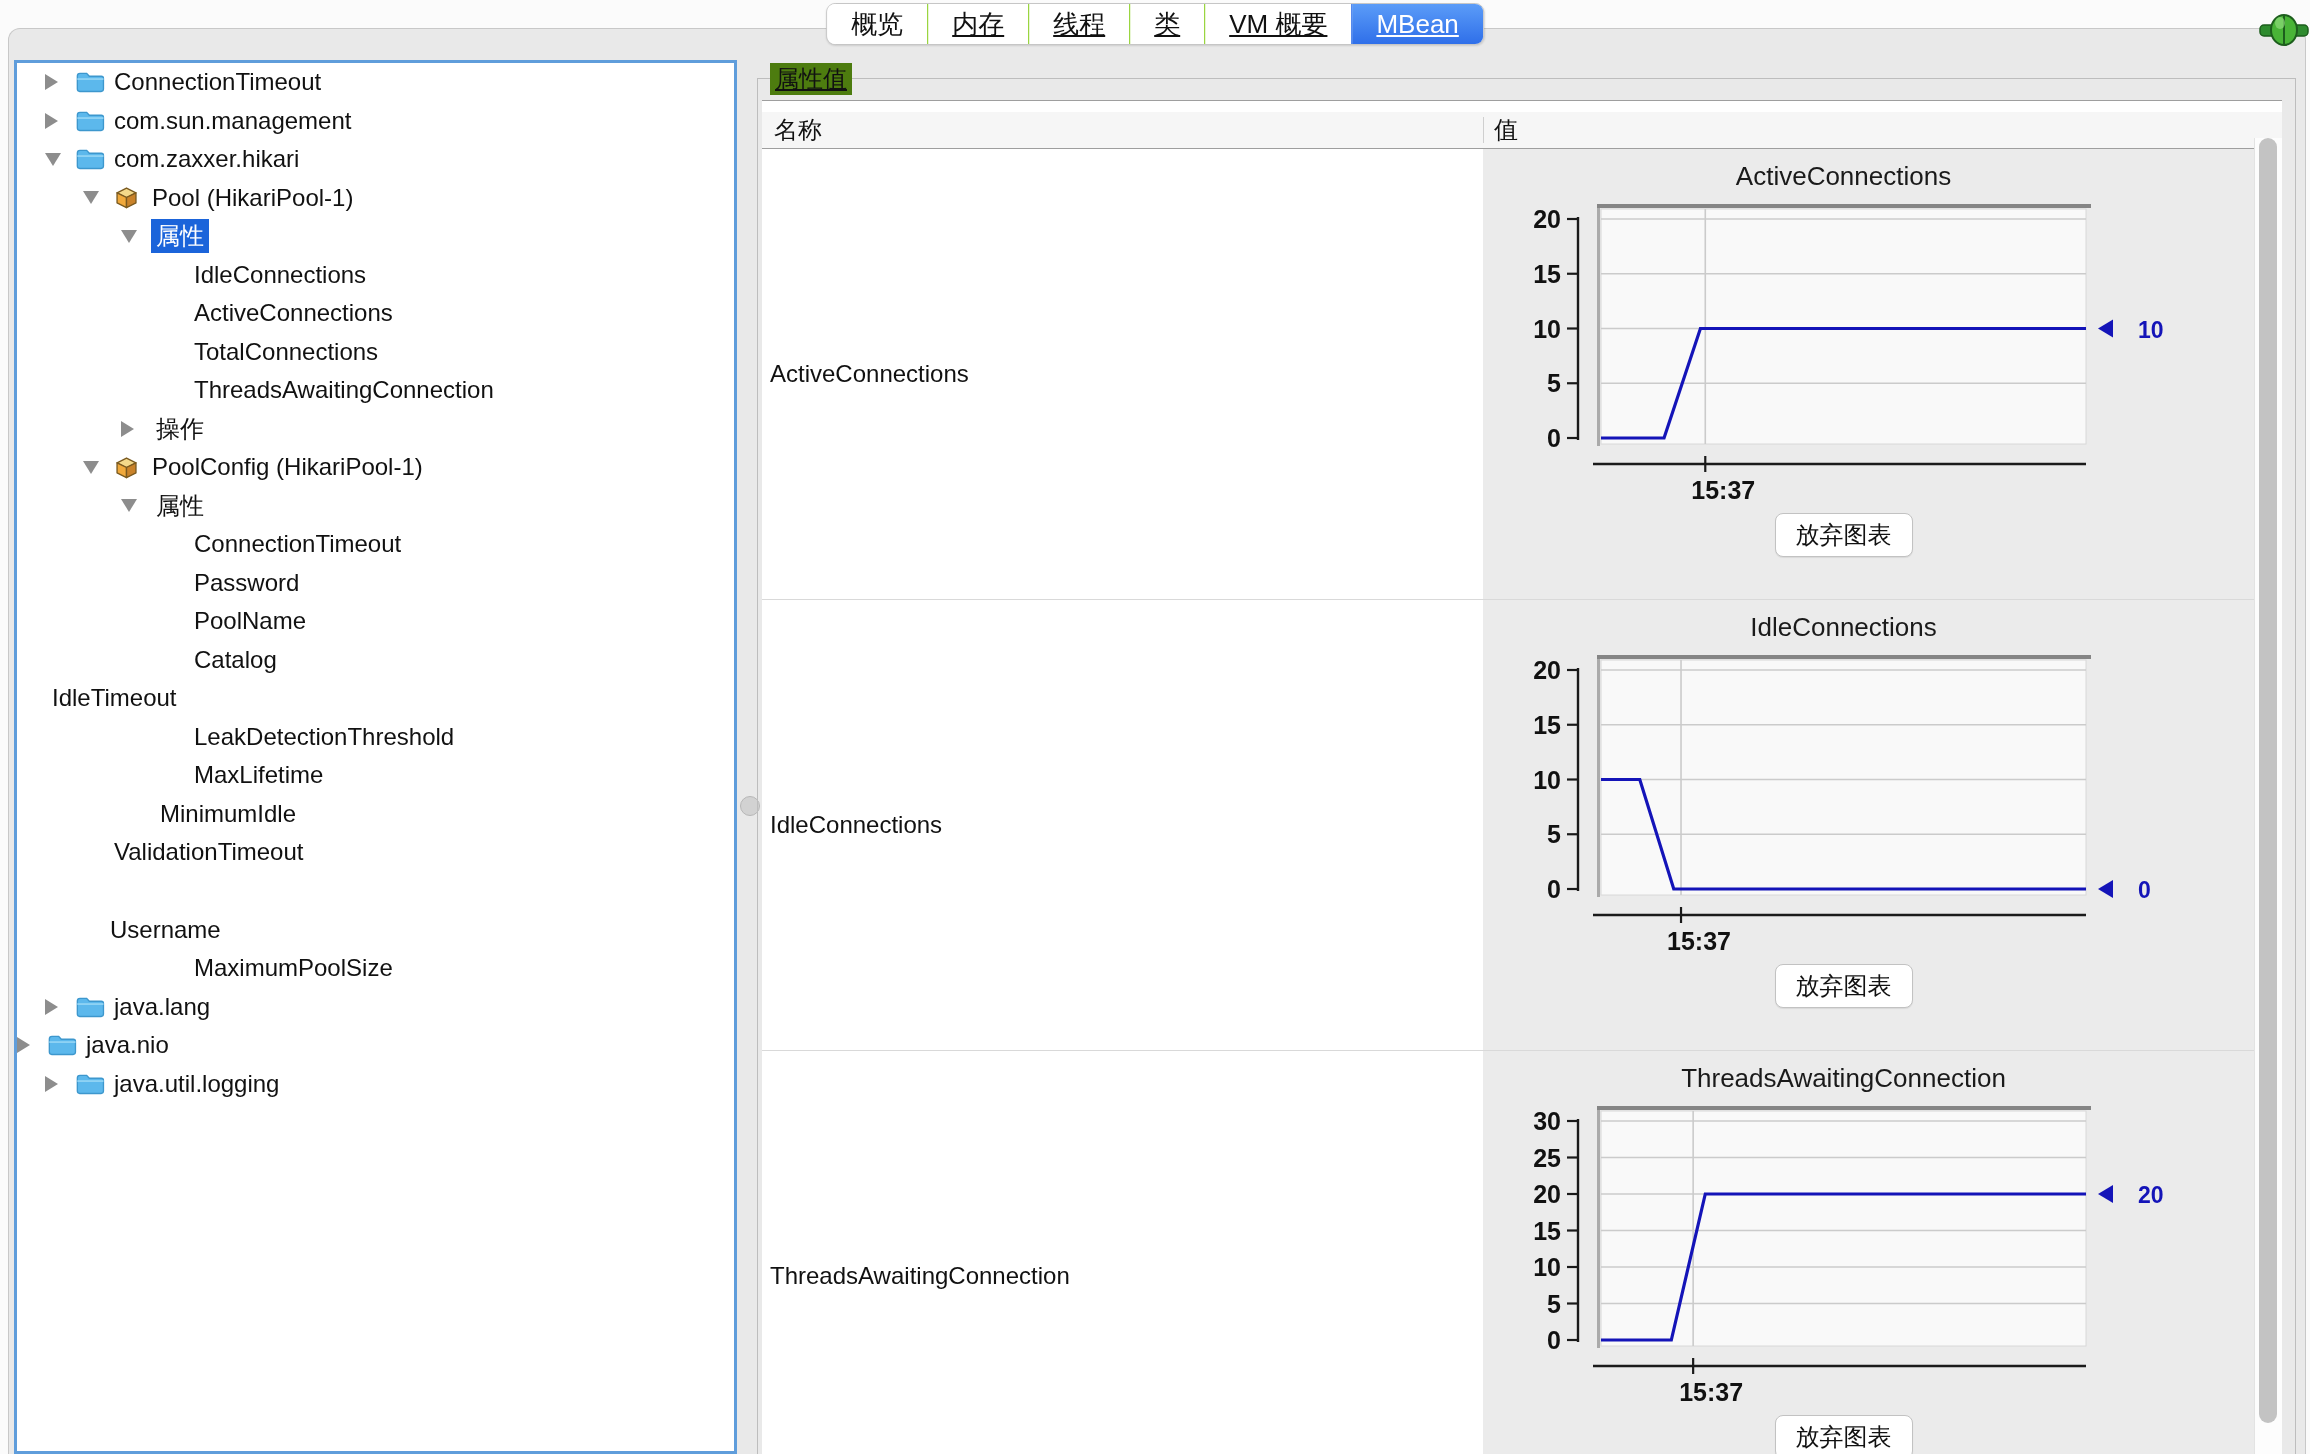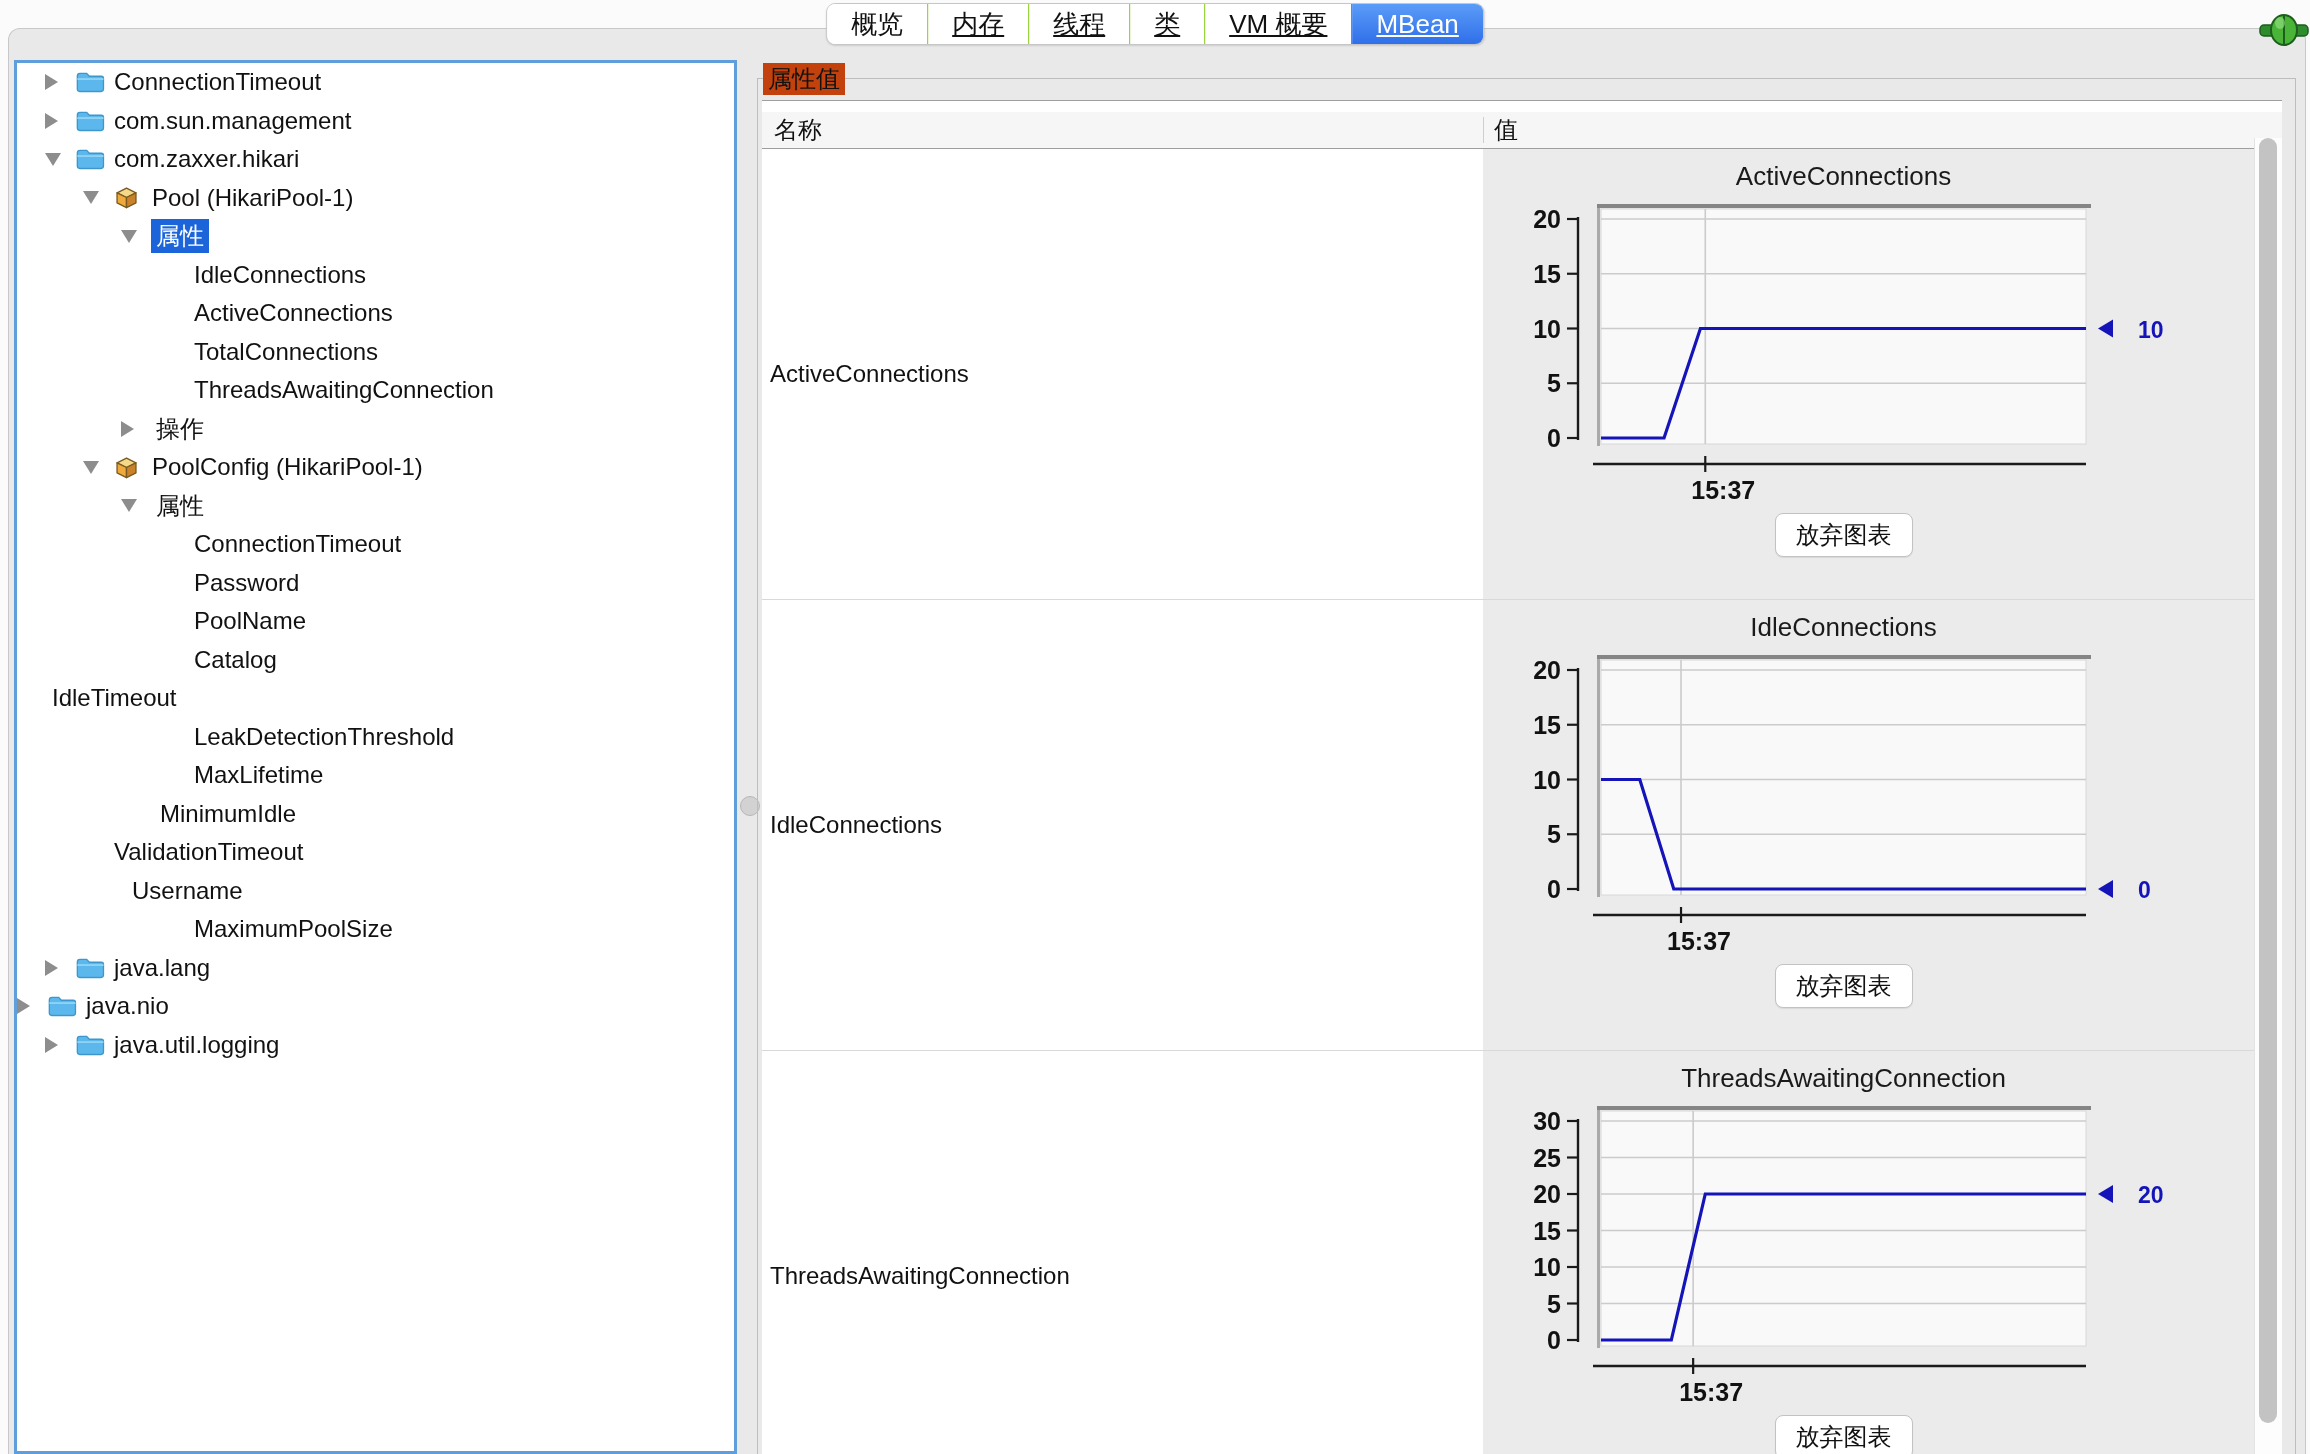--- a/index.html
+++ b/index.html
@@ -30,22 +30,22 @@
   .ticon{display:inline-flex;width:34px;flex:none;align-items:center;}
   .tl{padding:1px 5px;}
   .tl.tsel{background:#1b64da;color:#fff;}
   
   .divider-handle{position:absolute;left:740px;top:796px;width:18px;height:18px;
     border-radius:50%;background:#d2d2d2;border:1px solid #b7b7b7;}
   
   .group-panel{position:absolute;left:757px;top:60px;width:1539px;height:1394px;}
   .group-border{position:absolute;left:0;right:0;top:18px;bottom:0;
     border:1px solid #bdbdbd;border-bottom:none;}
-  .group-title{position:absolute;left:6px;top:3px;font-size:24px;background:#c2410c;
-    padding:0 5px;z-index:2;}
+  .group-title{position:absolute;left:13px;top:3px;font-size:24px;background:#4d7c0f;
+    padding:0 5px;z-index:2;text-decoration:underline;}
   .attr-table{position:absolute;left:5px;right:14px;top:40px;bottom:0;background:#fff;
     border-top:1px solid #9e9e9e;overflow:hidden;}
   .attr-header{position:relative;height:36px;background:#f6f6f6;border-bottom:1px solid #9e9e9e;
     font-size:24px;display:flex;align-items:center;margin-top:11px;}
   .hdr-name{width:721px;padding-left:12px;box-sizing:border-box;}
   .hdr-value{padding-left:10px;border-left:1px solid #cfcfcf;height:26px;display:flex;align-items:center;}
   .attr-row{display:flex;height:450px;border-bottom:1px solid #d9d9d9;}
   .cell-name{width:721px;flex:none;background:#fff;font-size:24px;display:flex;
     align-items:center;padding-left:8px;box-sizing:border-box;}
   .cell-value{flex:1;background:#ebebeb;padding-top:12px;box-sizing:border-box;}
@@ -215,21 +215,21 @@
         <span class="tl">MaxLifetime</span>
       </div>
       <div class="tree-row" style="padding-left: 108px;">
         <span class="tw"></span>
         <span class="tl">MinimumIdle</span>
       </div>
       <div class="tree-row" style="padding-left: 62px;">
         <span class="tw"></span>
         <span class="tl">ValidationTimeout</span>
       </div>
-      <div class="tree-row" style="padding-left: 80px;">
+      <div class="tree-row" style="padding-left: 58px; margin-top: 39px;">
         <span class="tw"></span>
         <span class="tl">Username</span>
       </div>
       <div class="tree-row" style="padding-left: 142px;">
         <span class="tw"></span>
         <span class="tl">MaximumPoolSize</span>
       </div>
       <div class="tree-row" style="padding-left: 28px; text-align: center;">
         <span class="tw">
           <span class="arr-r"></span>

